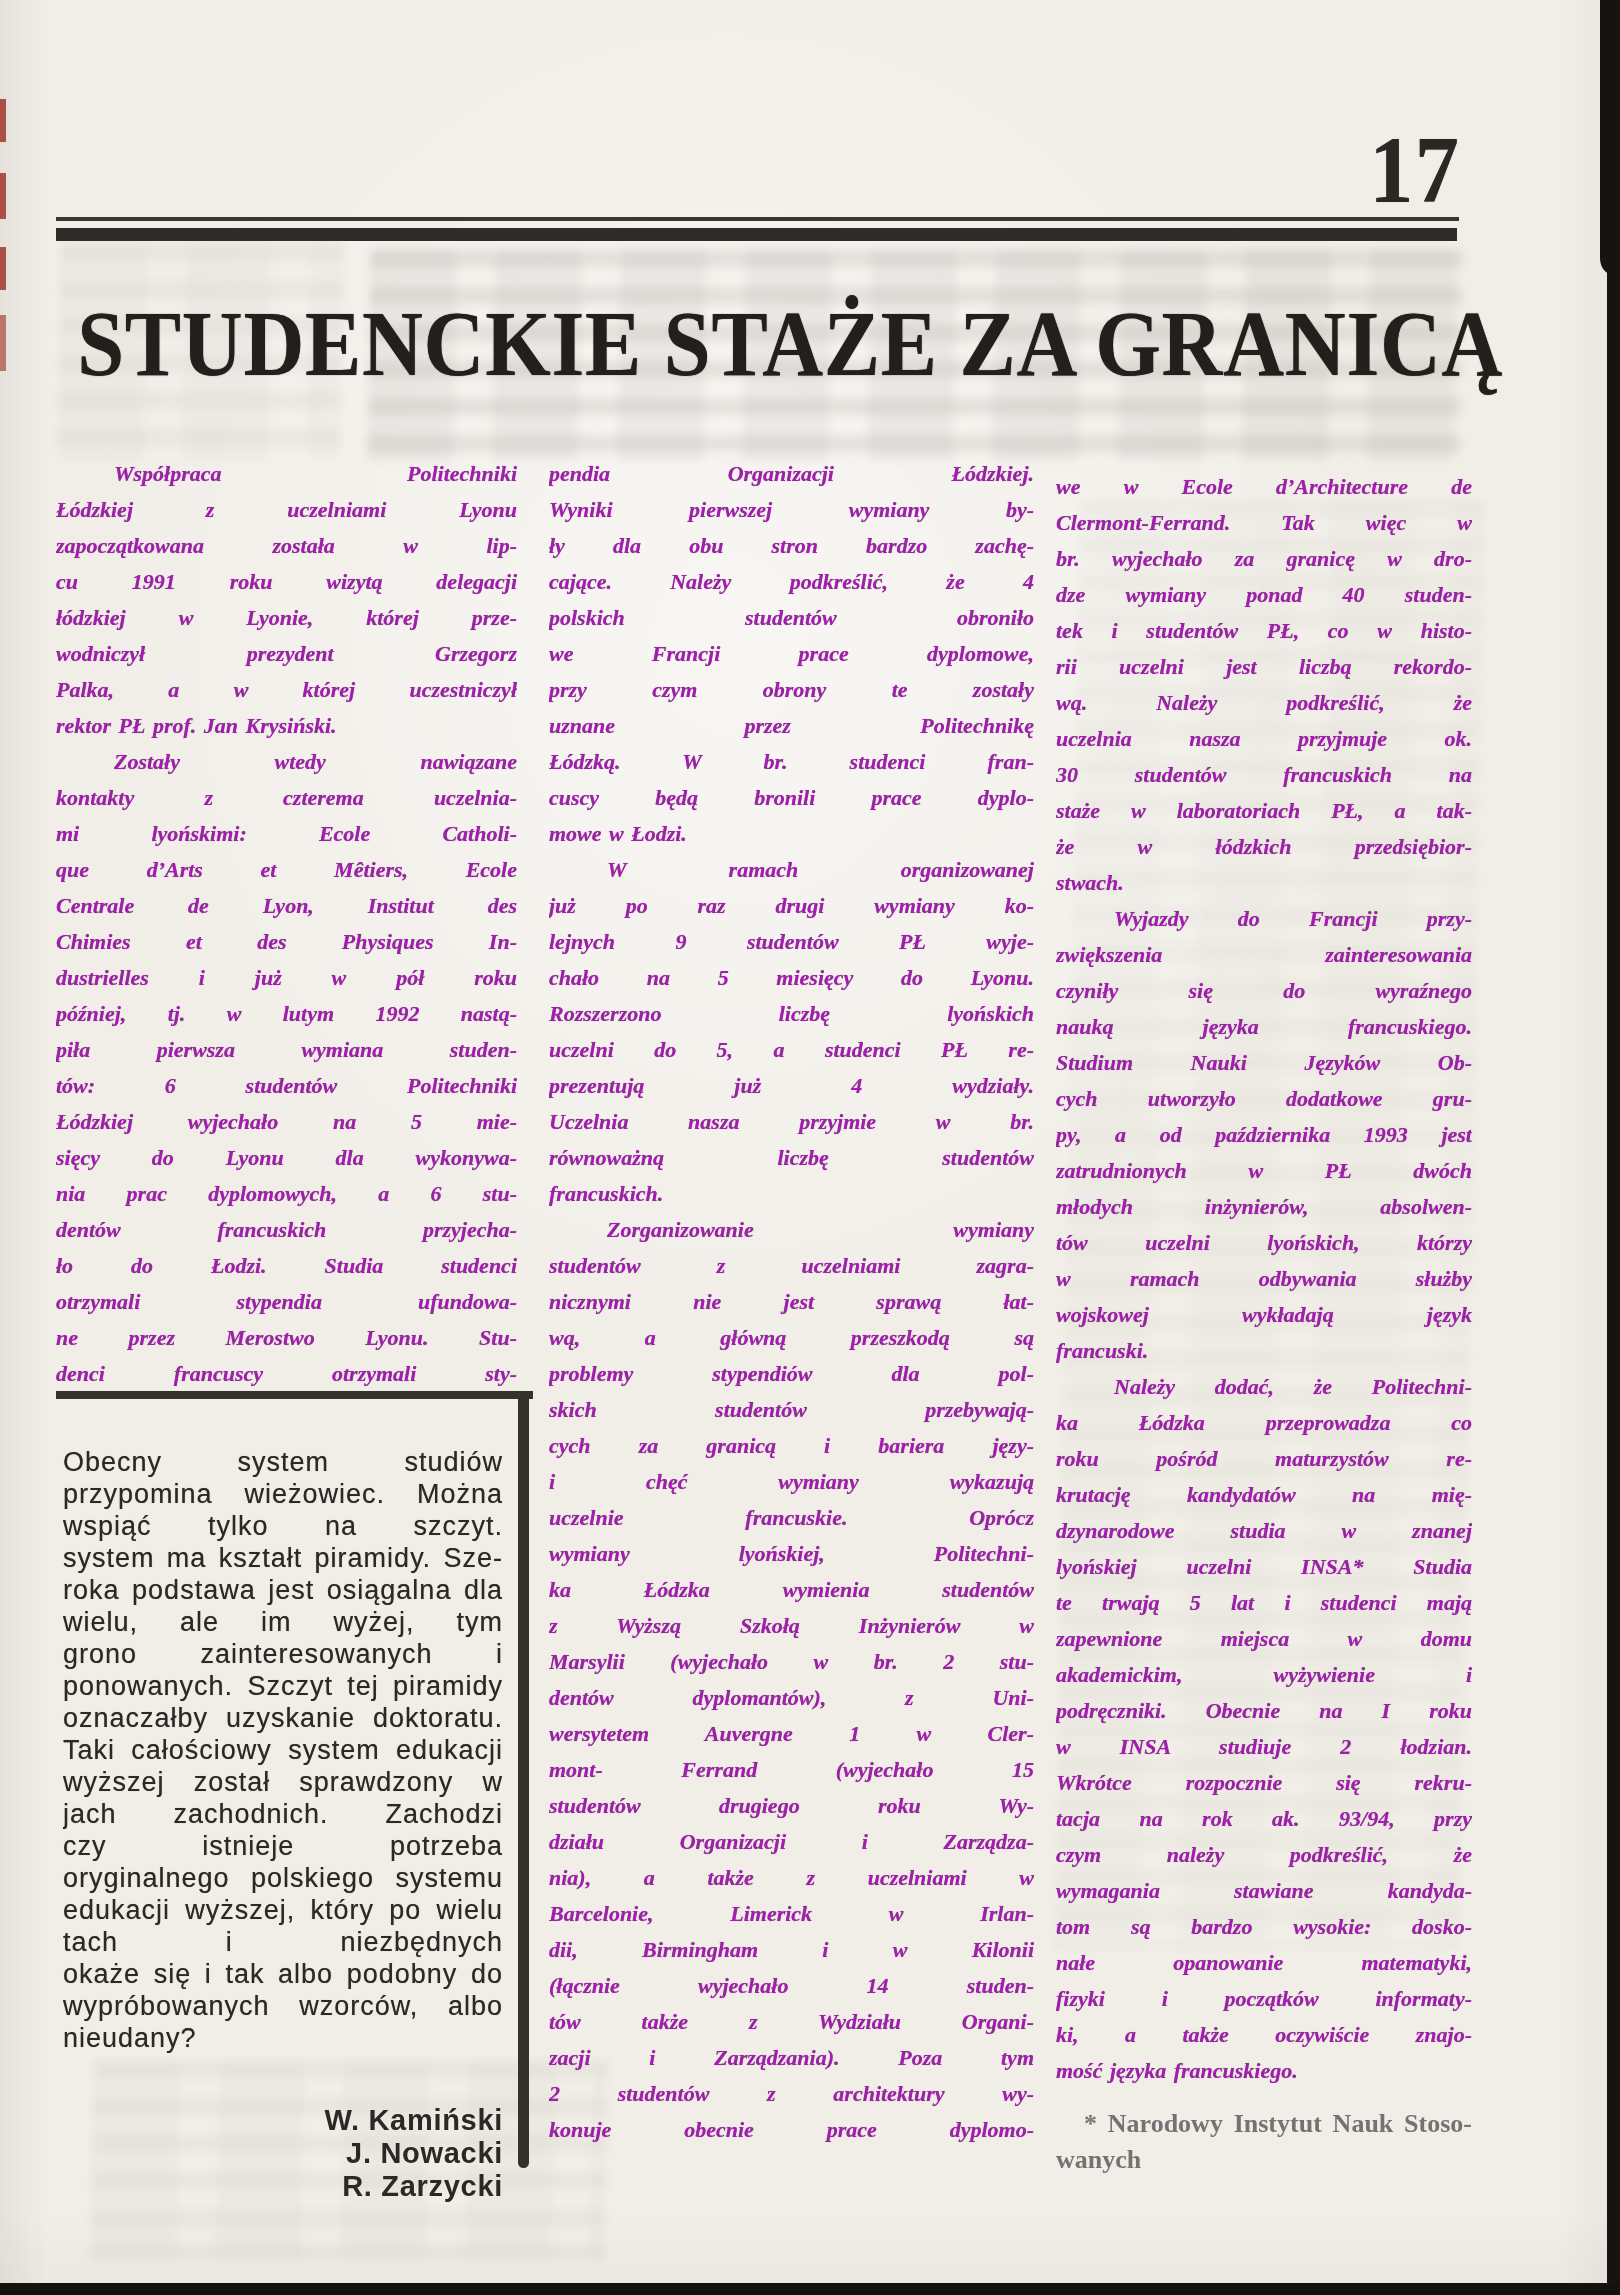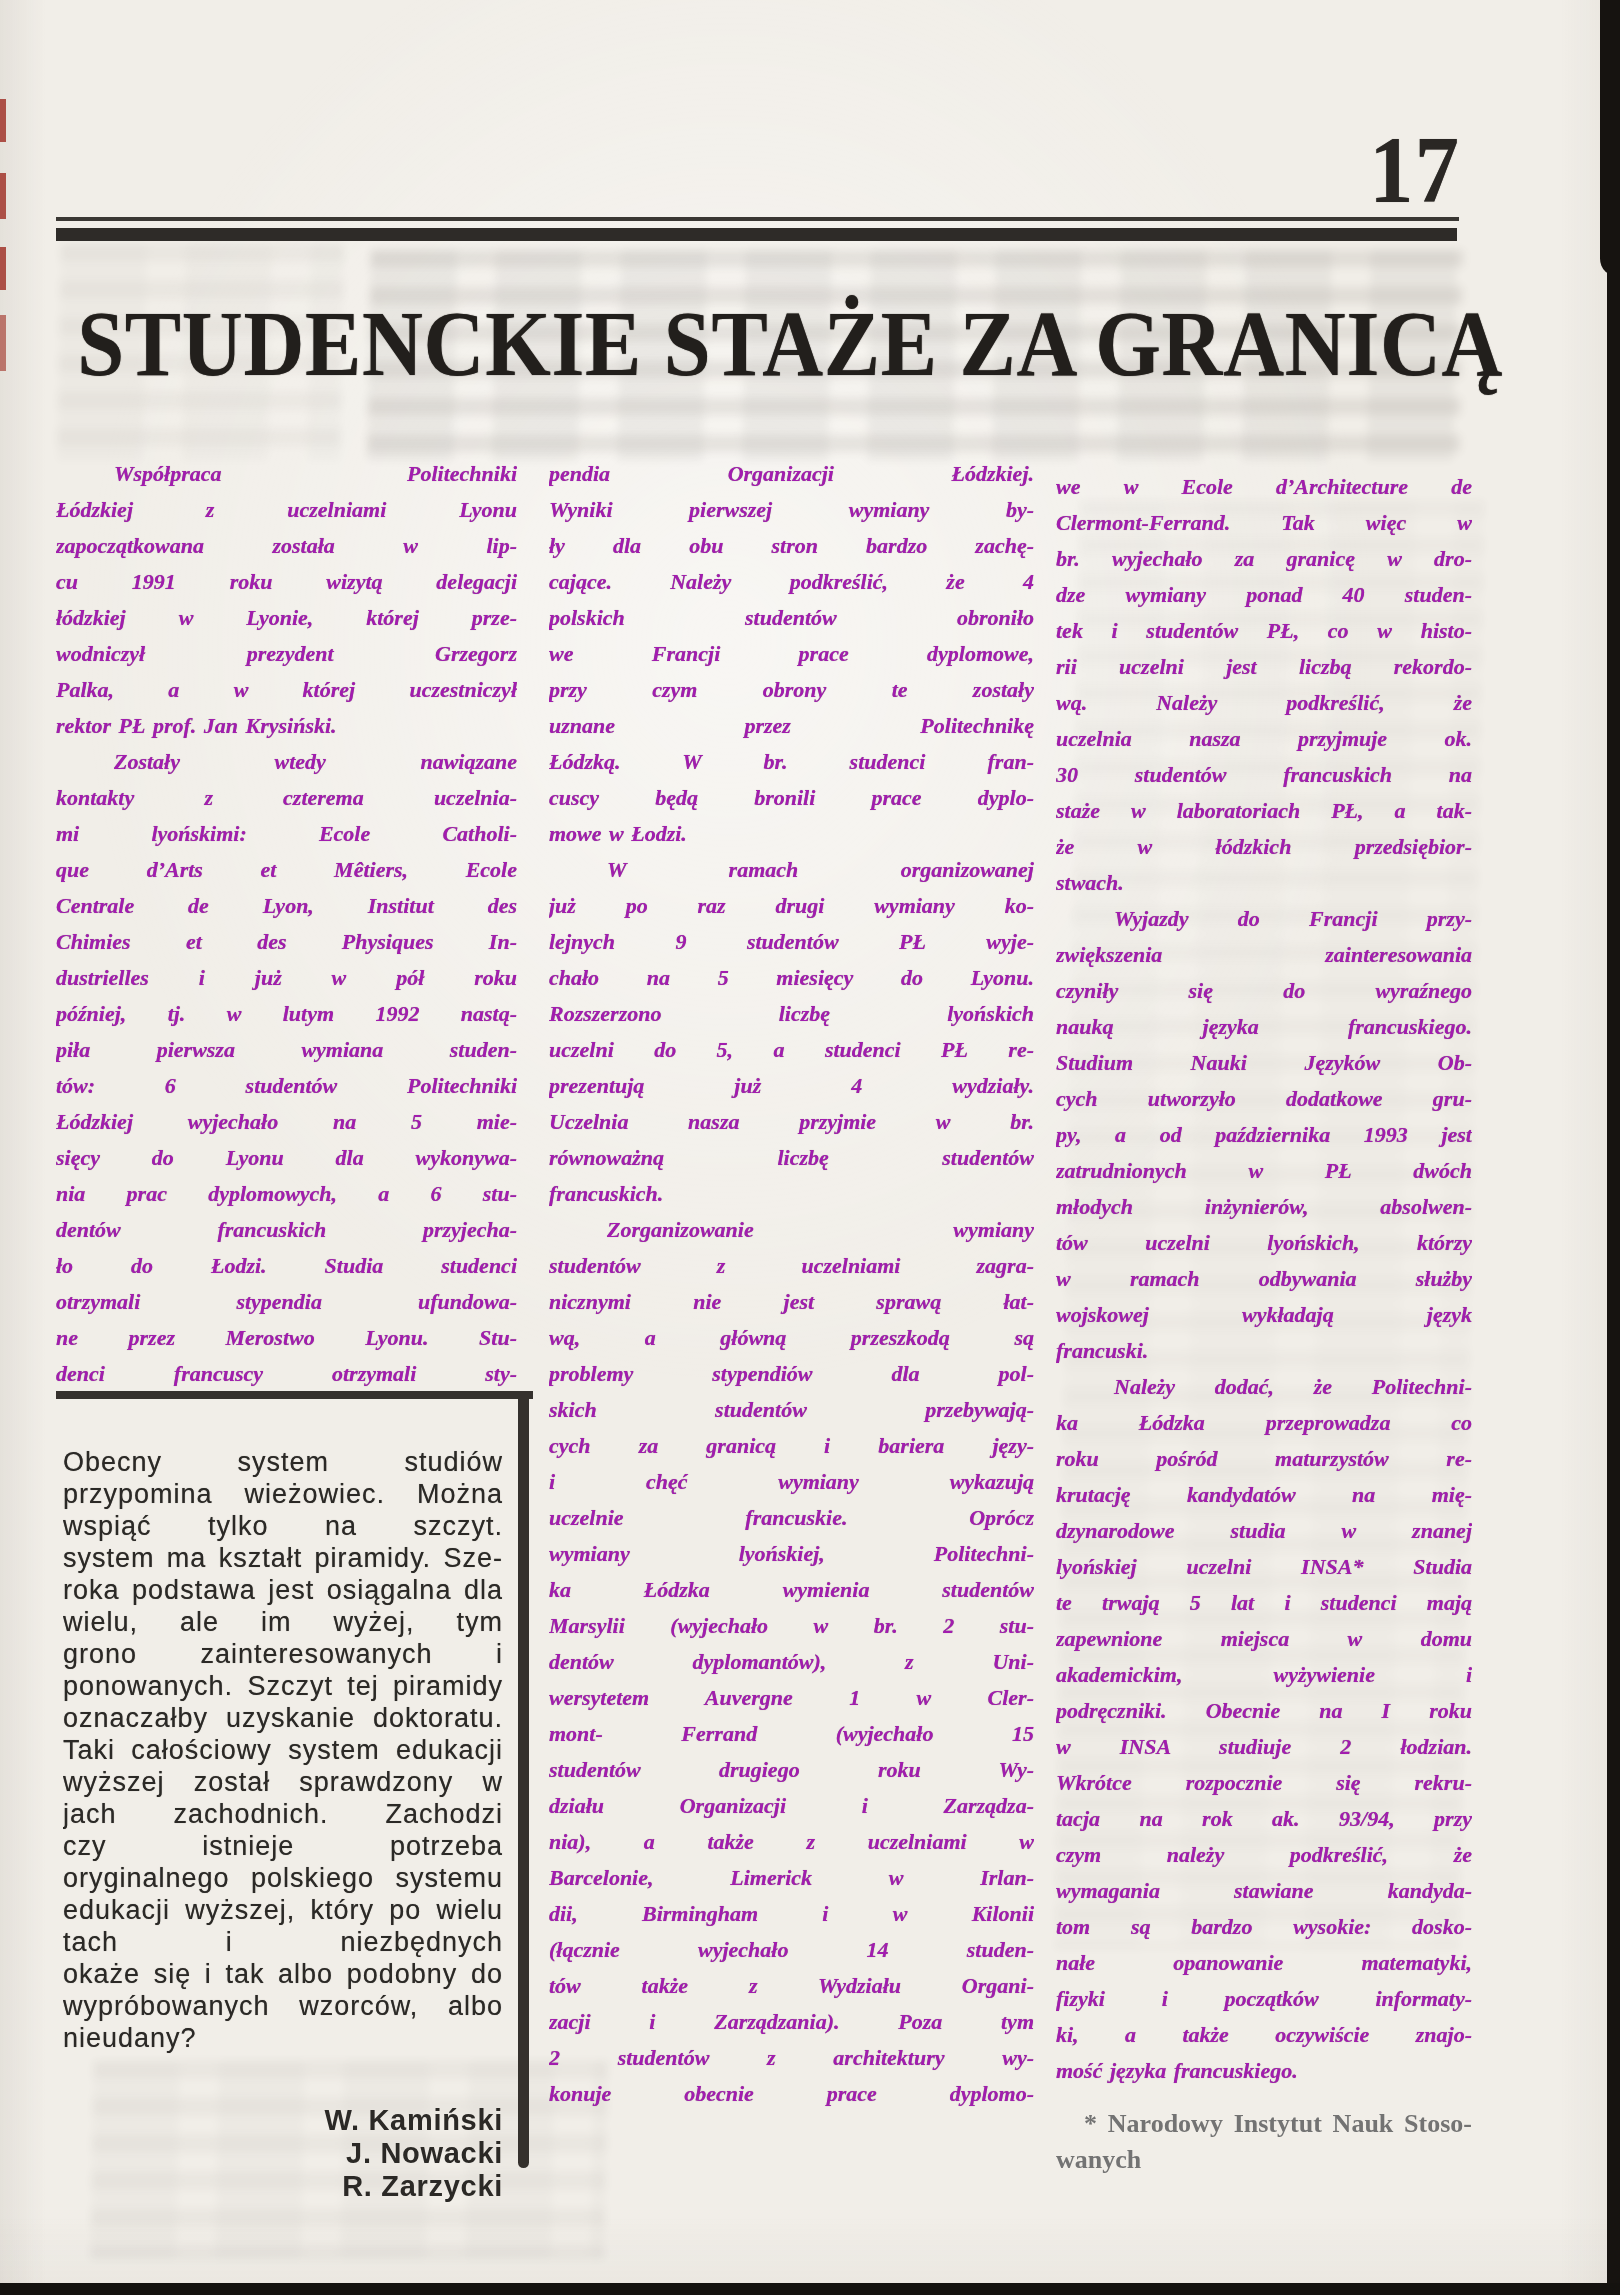--- a/index.html
+++ b/index.html
@@ -151,20 +151,21 @@
     <div class="line">studentów z uczelniami zagra-</div>
     <div class="line">nicznymi nie jest sprawą łat-</div>
     <div class="line">wą, a główną przeszkodą są</div>
     <div class="line">problemy stypendiów dla pol-</div>
     <div class="line">skich studentów przebywają-</div>
     <div class="line">cych za granicą i bariera języ-</div>
     <div class="line">i chęć wymiany wykazują</div>
     <div class="line">uczelnie francuskie. Oprócz</div>
     <div class="line">wymiany lyońskiej, Politechni-</div>
     <div class="line">ka Łódzka wymienia studentów</div>
+    <div class="line">z Wyższą Szkołą Inżynierów w</div>
     <div class="line">Marsylii (wyjechało w br. 2 stu-</div>
     <div class="line">dentów dyplomantów), z Uni-</div>
     <div class="line">wersytetem Auvergne 1 w Cler-</div>
     <div class="line">mont- Ferrand (wyjechało 15</div>
     <div class="line">studentów drugiego roku Wy-</div>
     <div class="line">działu Organizacji i Zarządza-</div>
     <div class="line">nia), a także z uczelniami w</div>
     <div class="line">Barcelonie, Limerick w Irlan-</div>
     <div class="line">dii, Birmingham i w Kilonii</div>
     <div class="line">(łącznie wyjechało 14 studen-</div>

